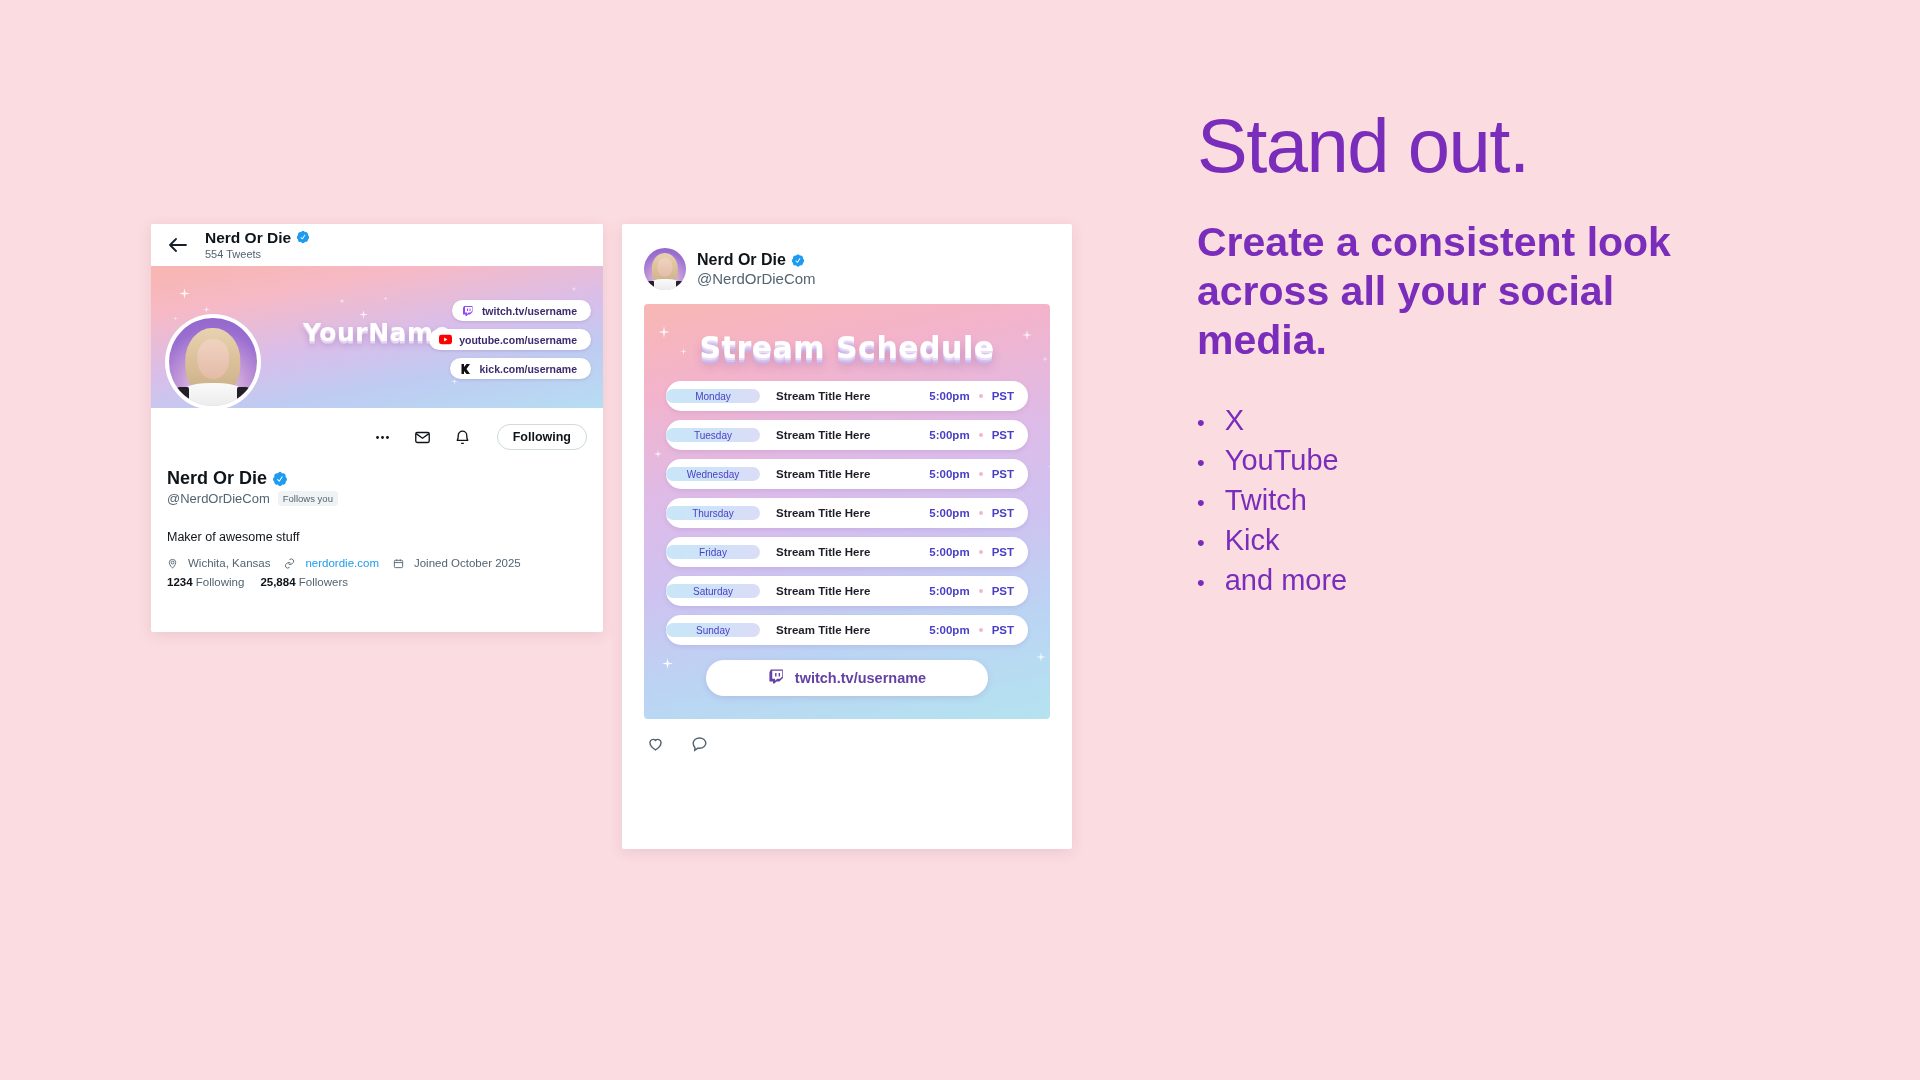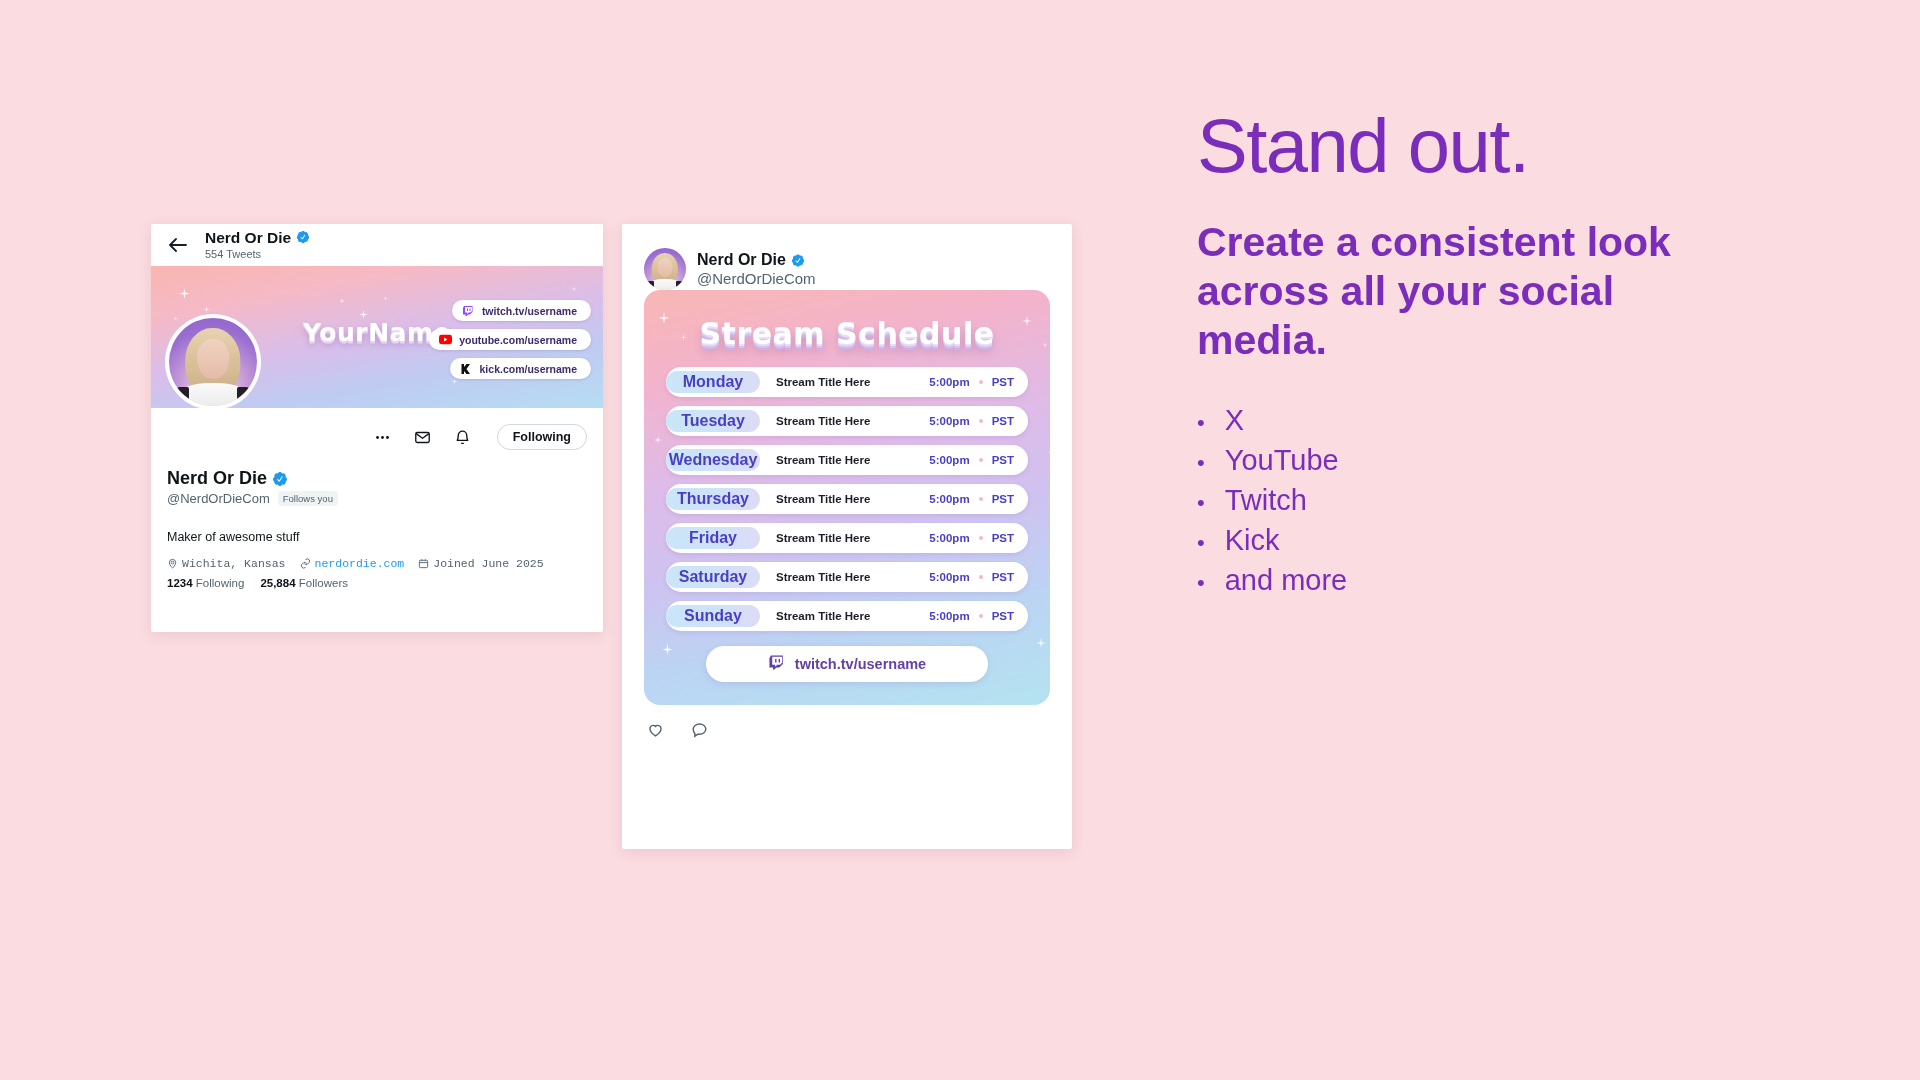--- a/index.html
+++ b/index.html
@@ -196,21 +196,21 @@
   .follows-you {
     font-size: 9.5px; color: #536471;
     background: #eff3f4; border-radius: 4px; padding: 2px 5px;
   }
   .pbio { font-size: 12.5px; color: #0f1419; margin-top: 24px; }
   .pmeta {
     display: flex; align-items: center; gap: 14px;
     margin-top: 13px; font-size: 11.5px; color: #536471;
     flex-wrap: nowrap;
   }
-  .pmeta .mitem { display: flex; align-items: center; gap: 4px; white-space: nowrap; font-family: Liberation Mono, monospace; }
+  .pmeta .mitem { display: flex; align-items: center; gap: 10px; white-space: nowrap; }
   .pmeta a { color: #1d9bf0; text-decoration: none; }
   .pstats { display: flex; gap: 16px; margin-top: 7px; font-size: 11.5px; color: #536471; }
   .pstats b { color: #0f1419; }
 
   
   .tweet-card {
     position: absolute;
     left: 622px;
     top: 224px;
     width: 450px;
@@ -236,23 +236,24 @@
   .tw-text {
     margin-top: 16px;
     font-size: 16.5px;
     line-height: 1.36;
     color: #0f1419;
   }
   .tw-text .hashtag { color: #1d9bf0; }
 
   
   .schedule {
+    margin-top: 14px;
     width: 100%;
     height: 415px;
-    border-radius: 16px;
+    border-radius: 4px;
     position: relative;
     overflow: hidden;
     background: linear-gradient(168deg,
       #F8B7B4 0%,
       #F3B3CB 18%,
       #DEBBE8 40%,
       #CFC2F0 58%,
       #BBD4F3 78%,
       #B4E3F0 100%);
     padding: 14px 22px 16px;
@@ -278,25 +279,25 @@
     background: #ffffff;
     border-radius: 40px;
     height: 30px;
     margin-bottom: 9px;
     padding-right: 14px;
     box-shadow: 0 2px 4px rgba(120,80,160,.13);
     position: relative;
   }
   .day-pill {
     width: 94px;
-    height: 22px;
+    height: 14px;
     border-radius: 40px;
     background: linear-gradient(95deg, #C9E6F7 0%, #CFE2F8 55%, #DCDCF6 100%);
     display: flex; align-items: center; justify-content: center;
-    font-size: 16px; font-weight: bold;
+    font-size: 10px; font-weight: normal;
     color: #4A3FC4;
     flex: 0 0 auto;
   }
   .stitle {
     font-size: 11.5px; font-weight: bold; color: #1E1E2A;
     margin-left: 16px; flex: 1 1 auto;
   }
   .stime { font-size: 11.5px; font-weight: bold; color: #4A3FC4; }
   .sdot {
     width: 4px; height: 4px; border-radius: 50%;
@@ -470,21 +471,21 @@
             <path d="M10 13a5 5 0 007 0l3-3a5 5 0 00-7-7l-1 1"></path>
             <path d="M14 11a5 5 0 00-7 0l-3 3a5 5 0 007 7l1-1"></path>
           </svg>
         <a href="#">nerdordie.com</a>
       </span>
       <span class="mitem">
         <svg width="11" height="11" viewBox="0 0 24 24" fill="none" stroke="#536471" stroke-width="2">
             <rect x="3" y="5" width="18" height="16" rx="2"></rect>
             <path d="M3 10h18M8 3v4M16 3v4"></path>
           </svg>
-        <span>Joined June 2025</span>
+        <span>Joined October 2025</span>
       </span>
     </div>
     <div class="pstats">
       <span>
         <b>1234</b>
         <span>Following</span>
       </span>
       <span>
         <b>25,884</b>
         <span>Followers</span>

